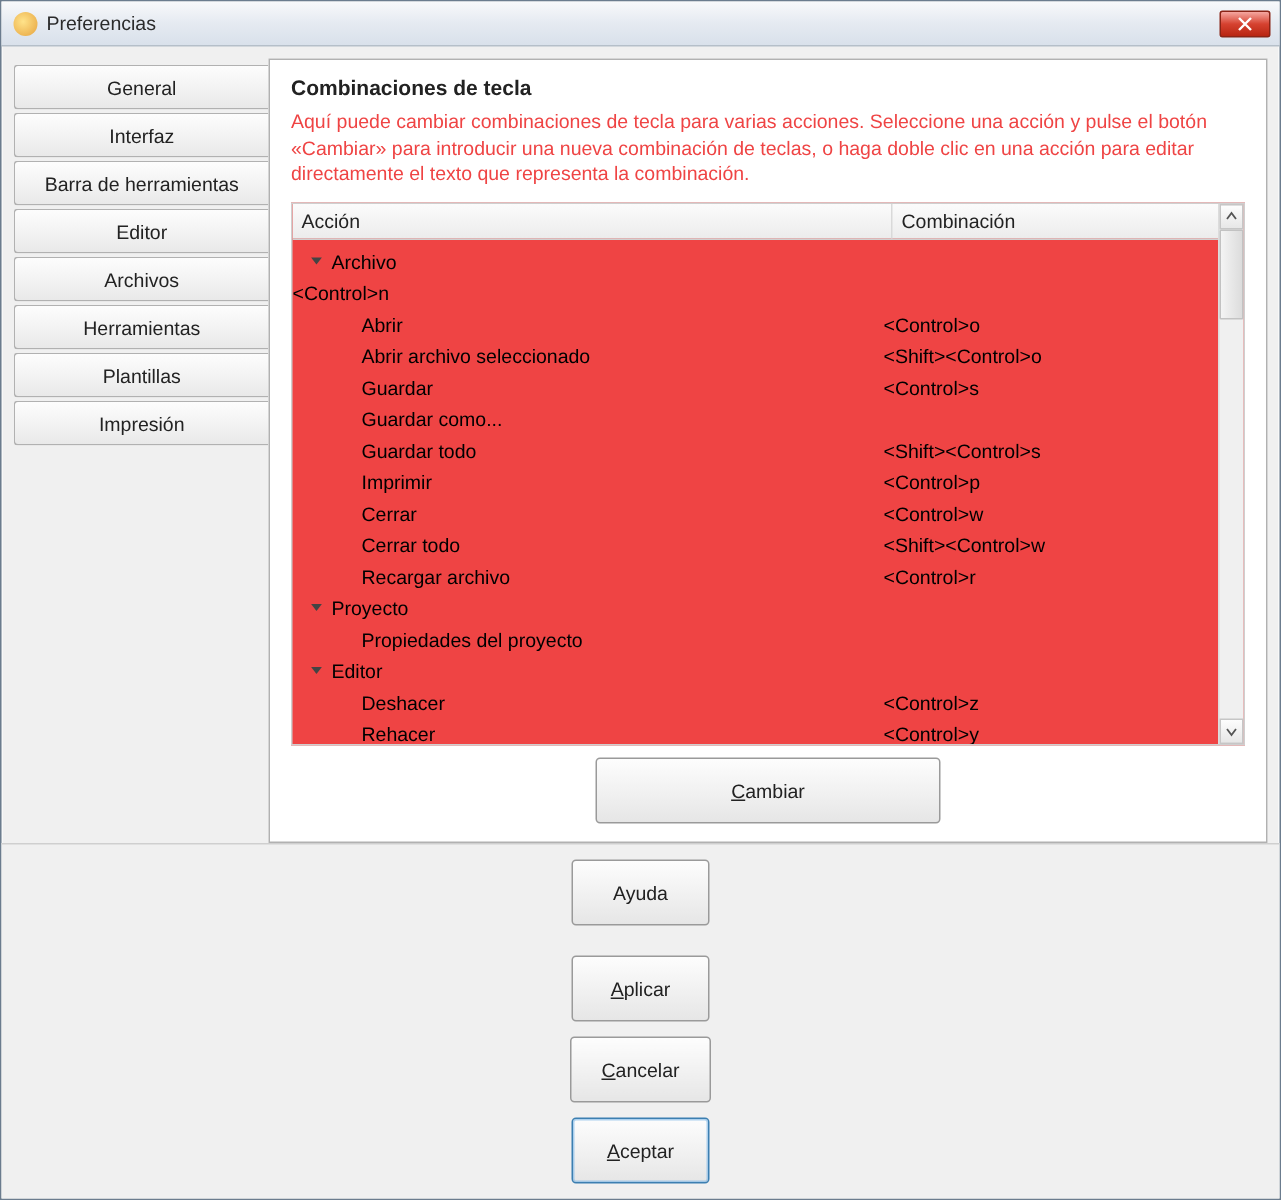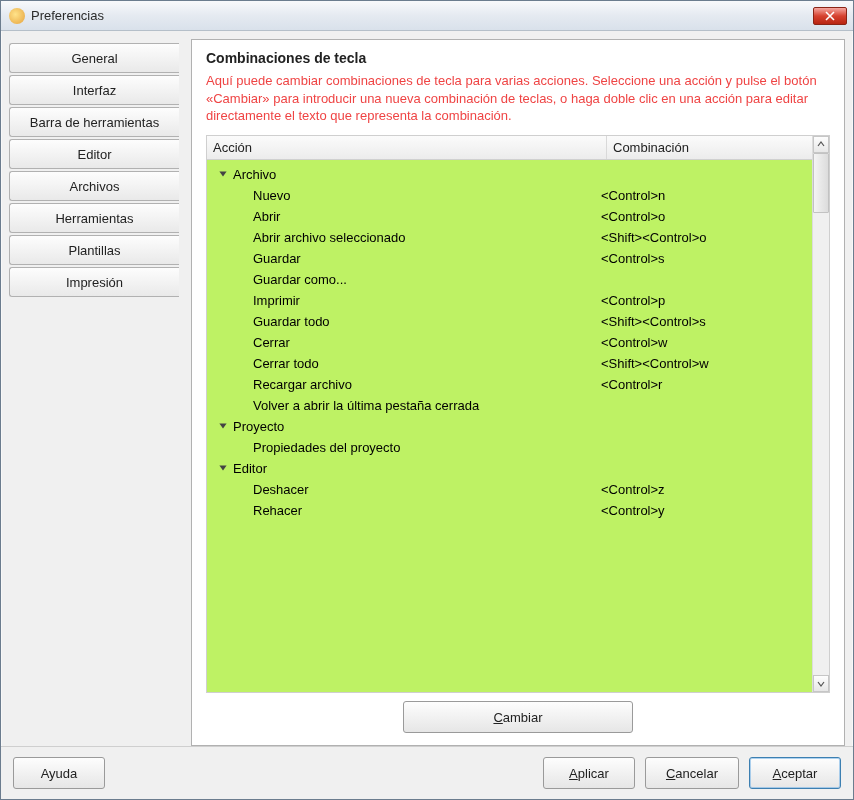--- a/index.html
+++ b/index.html
@@ -48,21 +48,21 @@
   align-items: center;
   justify-content: center;
   margin-right: 2px;
 }
 .close-btn svg { width: 10px; height: 10px; }
 
 .body-area {
   flex: 1;
   display: flex;
   padding: 8px 8px 0 8px;
-  gap: 12px;
+  gap: 0;
   min-height: 0;
 }
 .sidebar {
   width: 170px;
   display: flex;
   flex-direction: column;
   gap: 0;
   padding-top: 4px;
 }
 .sidebar-tab {
@@ -103,21 +103,21 @@
   font-size: 13px;
   color: #ef4444;
   line-height: 1.35;
   margin-bottom: 10px;
 }
 .table-wrap {
   border: 1px solid #cfcfcf;
   flex: 1;
   display: flex;
   min-height: 0;
-  background: #bef264;
+  background: #ef4444;
 }
 .table-inner {
   flex: 1;
   overflow: hidden;
   display: flex;
   flex-direction: column;
 }
 .thead {
   display: flex;
   background: linear-gradient(to bottom, #fbfbfb, #ececec);
@@ -174,21 +174,21 @@
   background: linear-gradient(to right, #f4f4f4, #dcdcdc);
   border: 1px solid #c2c2c2;
   border-radius: 1px;
 }
 .change-row {
   display: flex;
   justify-content: center;
   padding: 8px 0 2px;
 }
 .btn {
-  height: 32px;
+  height: 44px;
   padding: 0 20px;
   border: 1px solid #9a9a9a;
   background: linear-gradient(to bottom, #fdfdfd, #e6e6e6);
   border-radius: 3px;
   font-size: 13px;
   color: #222;
   display: inline-flex;
   align-items: center;
   justify-content: center;
   min-width: 92px;
@@ -200,20 +200,21 @@
   border: 1px solid #3c7fb1;
   box-shadow: 0 0 0 1px rgba(120,180,230,0.6) inset;
 }
 .footer {
   border-top: 1px solid #cfcfcf;
   padding: 10px 12px;
   display: flex;
   align-items: center;
   gap: 10px;
   background: #f0f0f0;
+  flex-direction: column;
 }
 .footer .spacer { flex: 1; }
 </style>
 </head>
 <body>
 
 <div class="window">
   <div class="titlebar">
     <div class="titlebar-icon"></div>
     <div class="titlebar-text">Preferencias</div>
@@ -263,62 +264,57 @@
             <div class="th-combo">Combinación</div>
           </div>
           <div class="tbody" id="tbody">
               <div class="tree-group">
                 <svg class="tree-arrow" viewBox="0 0 10 10">
                   <path d="M2 3 L5 7 L8 3 Z" fill="#444"></path>
                 </svg>
                 <span>Archivo</span>
               </div>
               <div class="tree-row">
-                <div class="cell-action">Nuevo</div>
                 <div class="cell-combo">&lt;Control&gt;n</div>
               </div>
               <div class="tree-row">
                 <div class="cell-action">Abrir</div>
                 <div class="cell-combo">&lt;Control&gt;o</div>
               </div>
               <div class="tree-row">
                 <div class="cell-action">Abrir archivo seleccionado</div>
                 <div class="cell-combo">&lt;Shift&gt;&lt;Control&gt;o</div>
               </div>
               <div class="tree-row">
                 <div class="cell-action">Guardar</div>
                 <div class="cell-combo">&lt;Control&gt;s</div>
               </div>
               <div class="tree-row">
                 <div class="cell-action">Guardar como...</div>
                 <div class="cell-combo"></div>
               </div>
               <div class="tree-row">
+                <div class="cell-action">Guardar todo</div>
+                <div class="cell-combo">&lt;Shift&gt;&lt;Control&gt;s</div>
+              </div>
+              <div class="tree-row">
                 <div class="cell-action">Imprimir</div>
                 <div class="cell-combo">&lt;Control&gt;p</div>
               </div>
               <div class="tree-row">
-                <div class="cell-action">Guardar todo</div>
-                <div class="cell-combo">&lt;Shift&gt;&lt;Control&gt;s</div>
-              </div>
-              <div class="tree-row">
                 <div class="cell-action">Cerrar</div>
                 <div class="cell-combo">&lt;Control&gt;w</div>
               </div>
               <div class="tree-row">
                 <div class="cell-action">Cerrar todo</div>
                 <div class="cell-combo">&lt;Shift&gt;&lt;Control&gt;w</div>
               </div>
               <div class="tree-row">
                 <div class="cell-action">Recargar archivo</div>
                 <div class="cell-combo">&lt;Control&gt;r</div>
-              </div>
-              <div class="tree-row">
-                <div class="cell-action">Volver a abrir la última pestaña cerrada</div>
-                <div class="cell-combo"></div>
               </div>
               <div class="tree-group">
                 <svg class="tree-arrow" viewBox="0 0 10 10">
                   <path d="M2 3 L5 7 L8 3 Z" fill="#444"></path>
                 </svg>
                 <span>Proyecto</span>
               </div>
               <div class="tree-row">
                 <div class="cell-action">Propiedades del proyecto</div>
                 <div class="cell-combo"></div>

